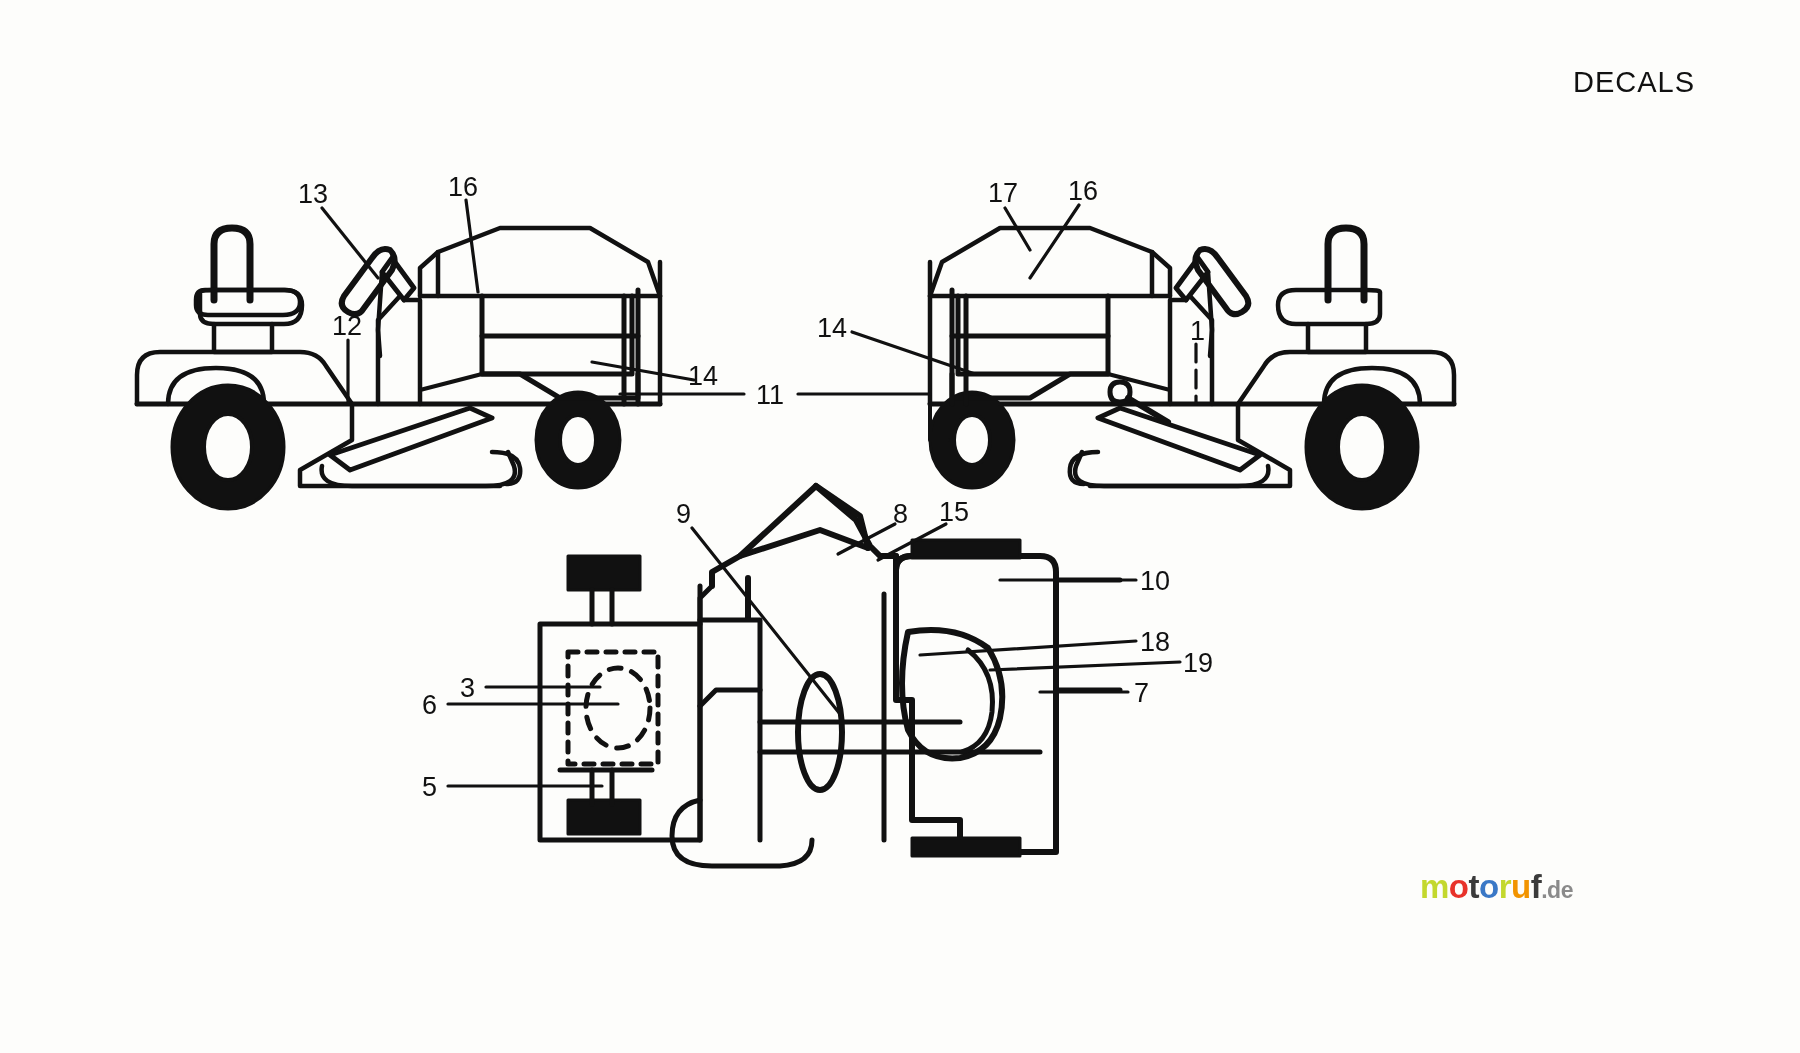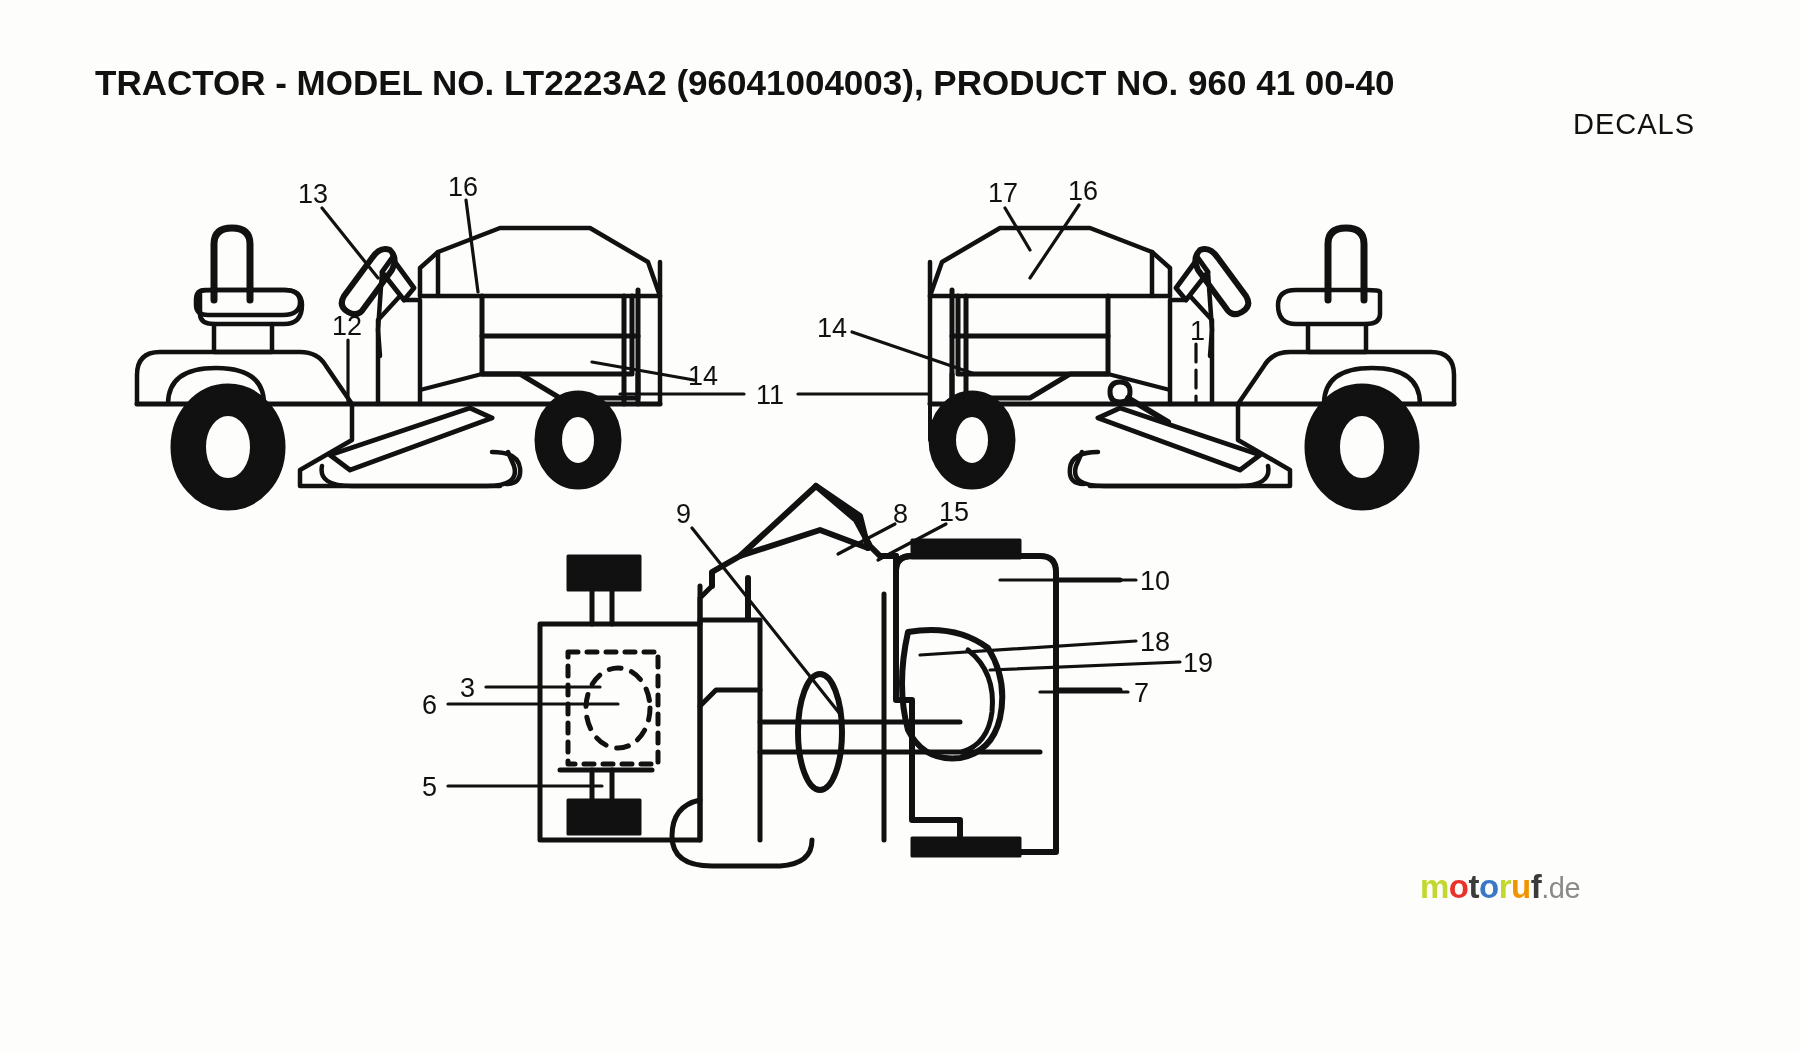--- a/index.html
+++ b/index.html
@@ -20,29 +20,28 @@
   
   .wm{position:absolute;left:1420px;top:868px;font-size:33px;font-weight:bold;letter-spacing:-0.5px;
       font-family:"Liberation Sans",sans-serif;}
   .wm .m{color:#c3d82e;}
   .wm .o1{color:#e8322a;}
   .wm .t{color:#3b3b3b;}
   .wm .o2{color:#3a78c6;}
   .wm .r{color:#c3d82e;}
   .wm .u{color:#f29400;}
   .wm .f{color:#3b3b3b;}
-  .wm .de{color:#8a8a8a;font-size:29px;font-weight:normal;}
+  .wm .de{color:#8a8a8a;font-size:23px;font-weight:bold;}
 </style>
 </head>
 <body>
 
 <div id="page">
 
   <div class="hdr">
-    <div class="hdr-title">TRACTOR - MODEL NO. LT2223A2 (96041004003), PRODUCT NO. 960 41 00-40</div>
     <div class="hdr-sub">DECALS</div>
   </div>
 
   <svg id="art" viewBox="0 0 1800 1053" xmlns="http://www.w3.org/2000/svg">
     <g fill="none" stroke="#111" stroke-width="4.5" stroke-linejoin="round" stroke-linecap="round">
 
       <g>
 
         <path d="M214 300 L214 244 Q214 228 232 228 Q250 228 250 244 L250 300" stroke-width="7"></path>
 

